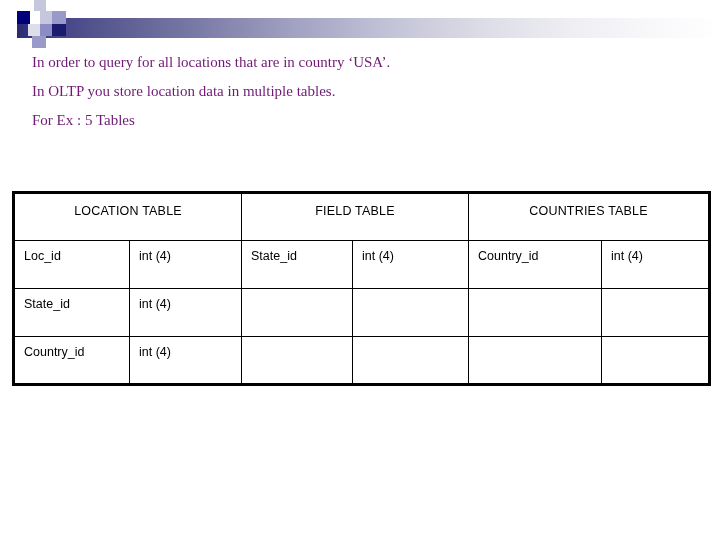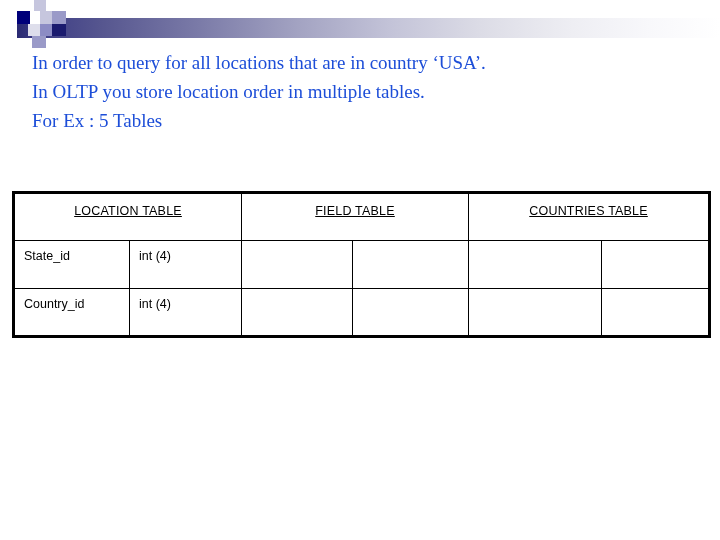--- a/index.html
+++ b/index.html
@@ -47,23 +47,23 @@
 
   
   #body-text {
     position: absolute;
     left: 32px;
     top: 48px;
     width: 660px;
   }
   #body-text p {
     margin: 0;
-    font-size: 19px;
+    font-size: 15px;
     line-height: 29px;
-    color: #1d4ed8;
+    color: #701a75;
     white-space: nowrap;
   }
 
   
   #schema-table {
     position: absolute;
     left: 12px;
     top: 191px;
     width: 696px;
     border-collapse: collapse;
@@ -87,21 +87,21 @@
     padding-top: 10px;
     letter-spacing: 0.2px;
   }
   #schema-table tr.data-row td {
     height: 48px;
   }
   
   #schema-table {
     border: 3px solid #000000;
   }
-  #schema-table tr:first-child td { border-top: none; text-decoration: underline; }
+  #schema-table tr:first-child td { border-top: none; }
   #schema-table tr:last-child td { border-bottom: none; }
   #schema-table tr td:first-child { border-left: none; }
   #schema-table tr td:last-child { border-right: none; }
 
   col.c-field { width: 116px; }
   col.c-type  { width: 112px; }
   col.c-field2 { width: 111px; }
   col.c-type2  { width: 116px; }
   col.c-field3 { width: 133px; }
   col.c-type3  { width: 108px; }
@@ -118,41 +118,49 @@
   <div class="sq" style="left:40px;  top:11px; width:12px; height:13px; background:#c6c6de;"></div>
   <div class="sq" style="left:52px;  top:11px; width:14px; height:13px; background:#9a9ac8;"></div>
   <div class="sq" style="left:28px;  top:24px; width:12px; height:12px; background:#dedeeb;"></div>
   <div class="sq" style="left:40px;  top:24px; width:12px; height:12px; background:#8c8cc4;"></div>
   <div class="sq" style="left:52px;  top:24px; width:14px; height:12px; background:#1a1a6e;"></div>
   <div class="sq" style="left:32px;  top:36px; width:14px; height:12px; background:#9a9ac8;"></div>
 </div>
 
 <div id="body-text">
   <p>In order to query for all locations that are in country ‘USA’.</p>
-  <p>In OLTP you store location order in multiple tables.</p>
+  <p>In OLTP you store location data in multiple tables.</p>
   <p>For Ex : 5 Tables</p>
 </div>
 
 <table id="schema-table">
   <colgroup>
     <col class="c-field">
       <col class="c-type">
     <col class="c-field2">
       <col class="c-type2">
     <col class="c-field3">
       <col class="c-type3">
   </colgroup>
   <tbody>
     <tr class="group-header">
       <td colspan="2">LOCATION TABLE</td>
       <td colspan="2">FIELD TABLE</td>
       <td colspan="2">COUNTRIES TABLE</td>
     </tr>
 
     <tr class="data-row">
+      <td>Loc_id</td>
+      <td>int (4)</td>
+      <td>State_id</td>
+      <td>int (4)</td>
+      <td>Country_id</td>
+      <td>int (4)</td>
+    </tr>
+    <tr class="data-row">
       <td>State_id</td>
       <td>int (4)</td>
       <td></td>
       <td></td>
       <td></td>
       <td></td>
     </tr>
     <tr class="data-row">
       <td>Country_id</td>
       <td>int (4)</td>

